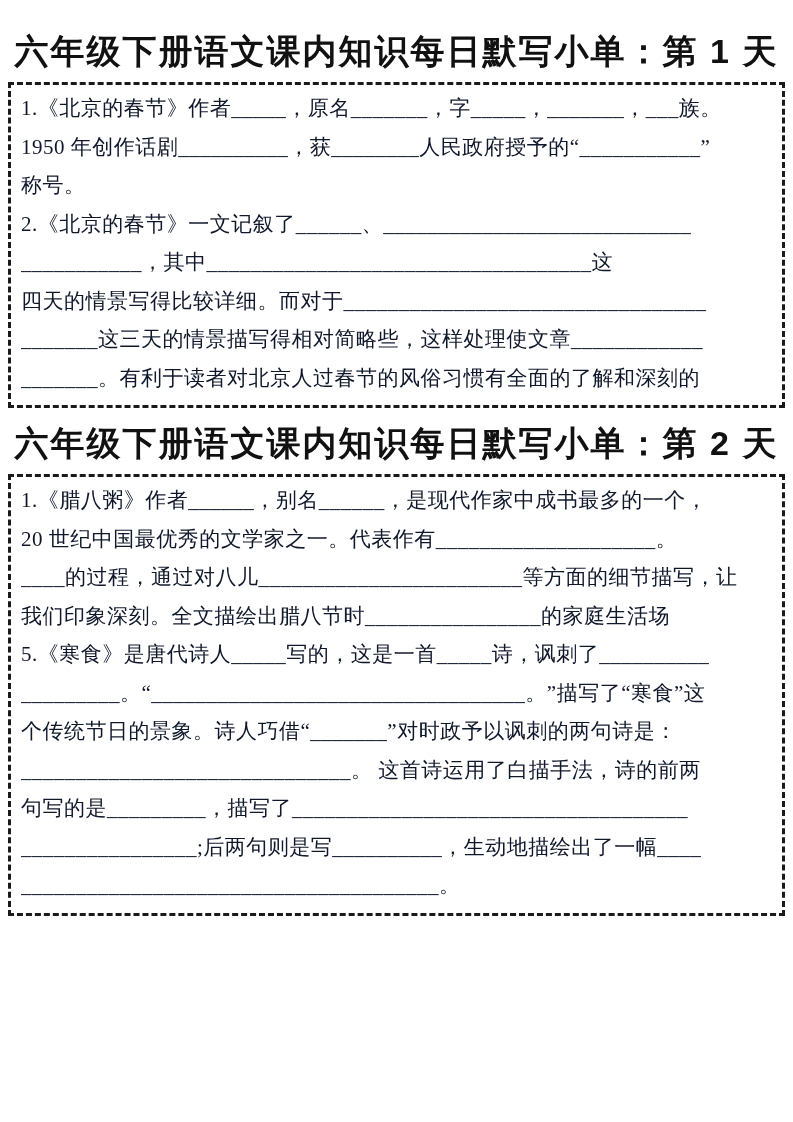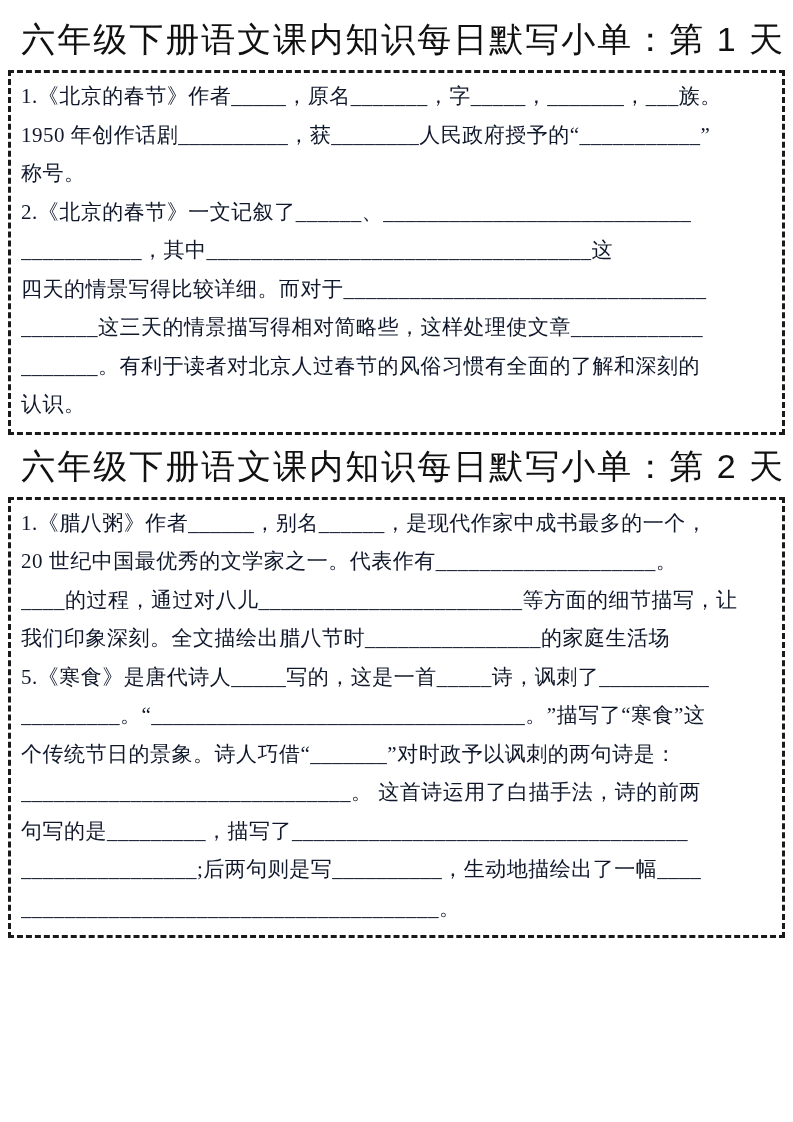--- a/index.html
+++ b/index.html
@@ -16,26 +16,26 @@
     font-family: "Liberation Serif", "DejaVu Serif", serif;
   }
   .page {
     width: 793px;
     height: 1122px;
     padding: 16px 8px 0 8px;
   }
   .section { margin: 0; }
   .section-title {
     font-family: "Liberation Sans", "DejaVu Sans", sans-serif;
-    font-weight: normal;
+    font-weight: bold;
     font-size: 34px;
     line-height: 46px;
-    text-align: right;
+    text-align: center;
     letter-spacing: 2px;
-    margin: 0 0 8px 0;
+    margin: 12px 0 8px 0;
     color: #111111;
     white-space: nowrap;
   }
   .question-box {
     border: 3px dashed #1a1a1a;
     padding: 4px 10px 8px 10px;
     margin: 0 0 8px 0;
     background: #ffffff;
   }
   .line {
@@ -56,21 +56,20 @@
     <h1 class="section-title">六年级下册语文课内知识每日默写小单：第 1 天</h1>
     <div class="question-box">
         <div class="line">1.《北京的春节》作者_____，原名_______，字_____，_______，___族。</div>
         <div class="line">1950 年创作话剧__________，获________人民政府授予的“___________”</div>
         <div class="line">称号。</div>
         <div class="line">2.《北京的春节》一文记叙了______、____________________________</div>
         <div class="line">___________，其中___________________________________这</div>
         <div class="line">四天的情景写得比较详细。而对于_________________________________</div>
         <div class="line">_______这三天的情景描写得相对简略些，这样处理使文章____________</div>
         <div class="line">_______。有利于读者对北京人过春节的风俗习惯有全面的了解和深刻的</div>
-        <div class="line">认识。</div>
       </div>
   </div>
 
   <div class="section">
     <h1 class="section-title">六年级下册语文课内知识每日默写小单：第 2 天</h1>
     <div class="question-box">
         <div class="line">1.《腊八粥》作者______，别名______，是现代作家中成书最多的一个，</div>
         <div class="line">20 世纪中国最优秀的文学家之一。代表作有____________________。</div>
         <div class="line">____的过程，通过对八儿________________________等方面的细节描写，让</div>
         <div class="line">我们印象深刻。全文描绘出腊八节时________________的家庭生活场</div>

